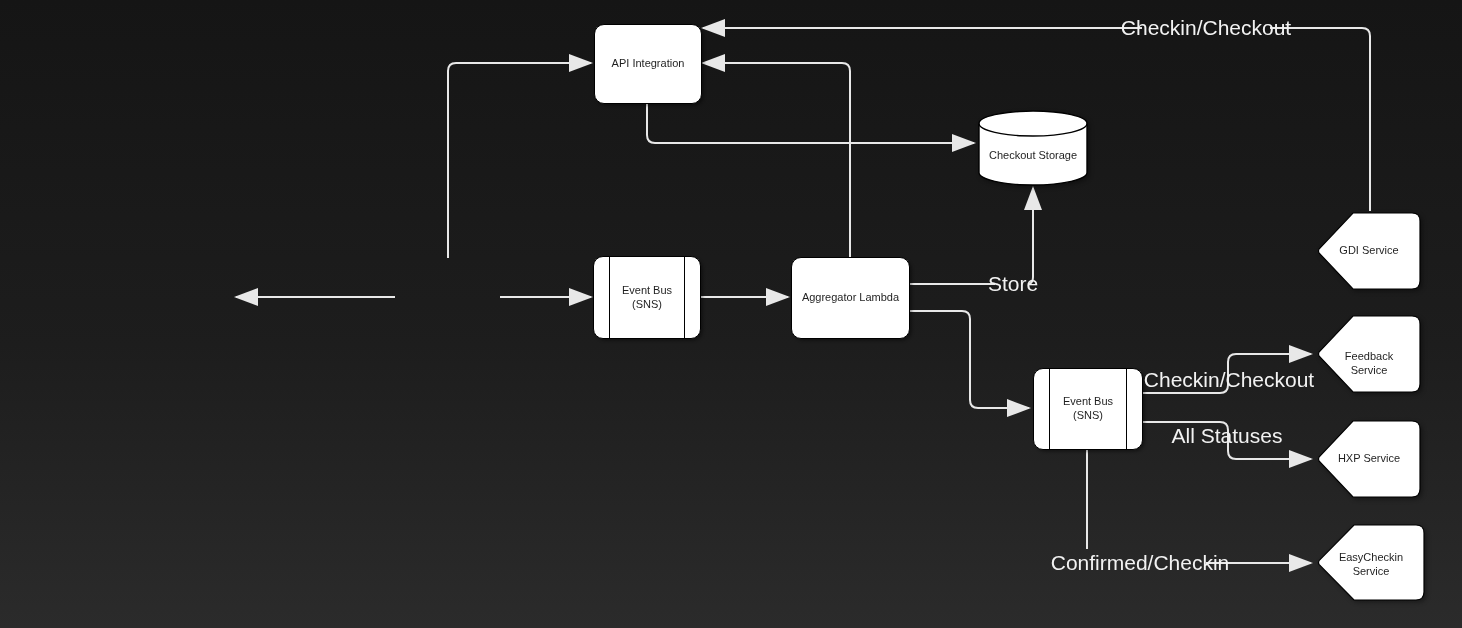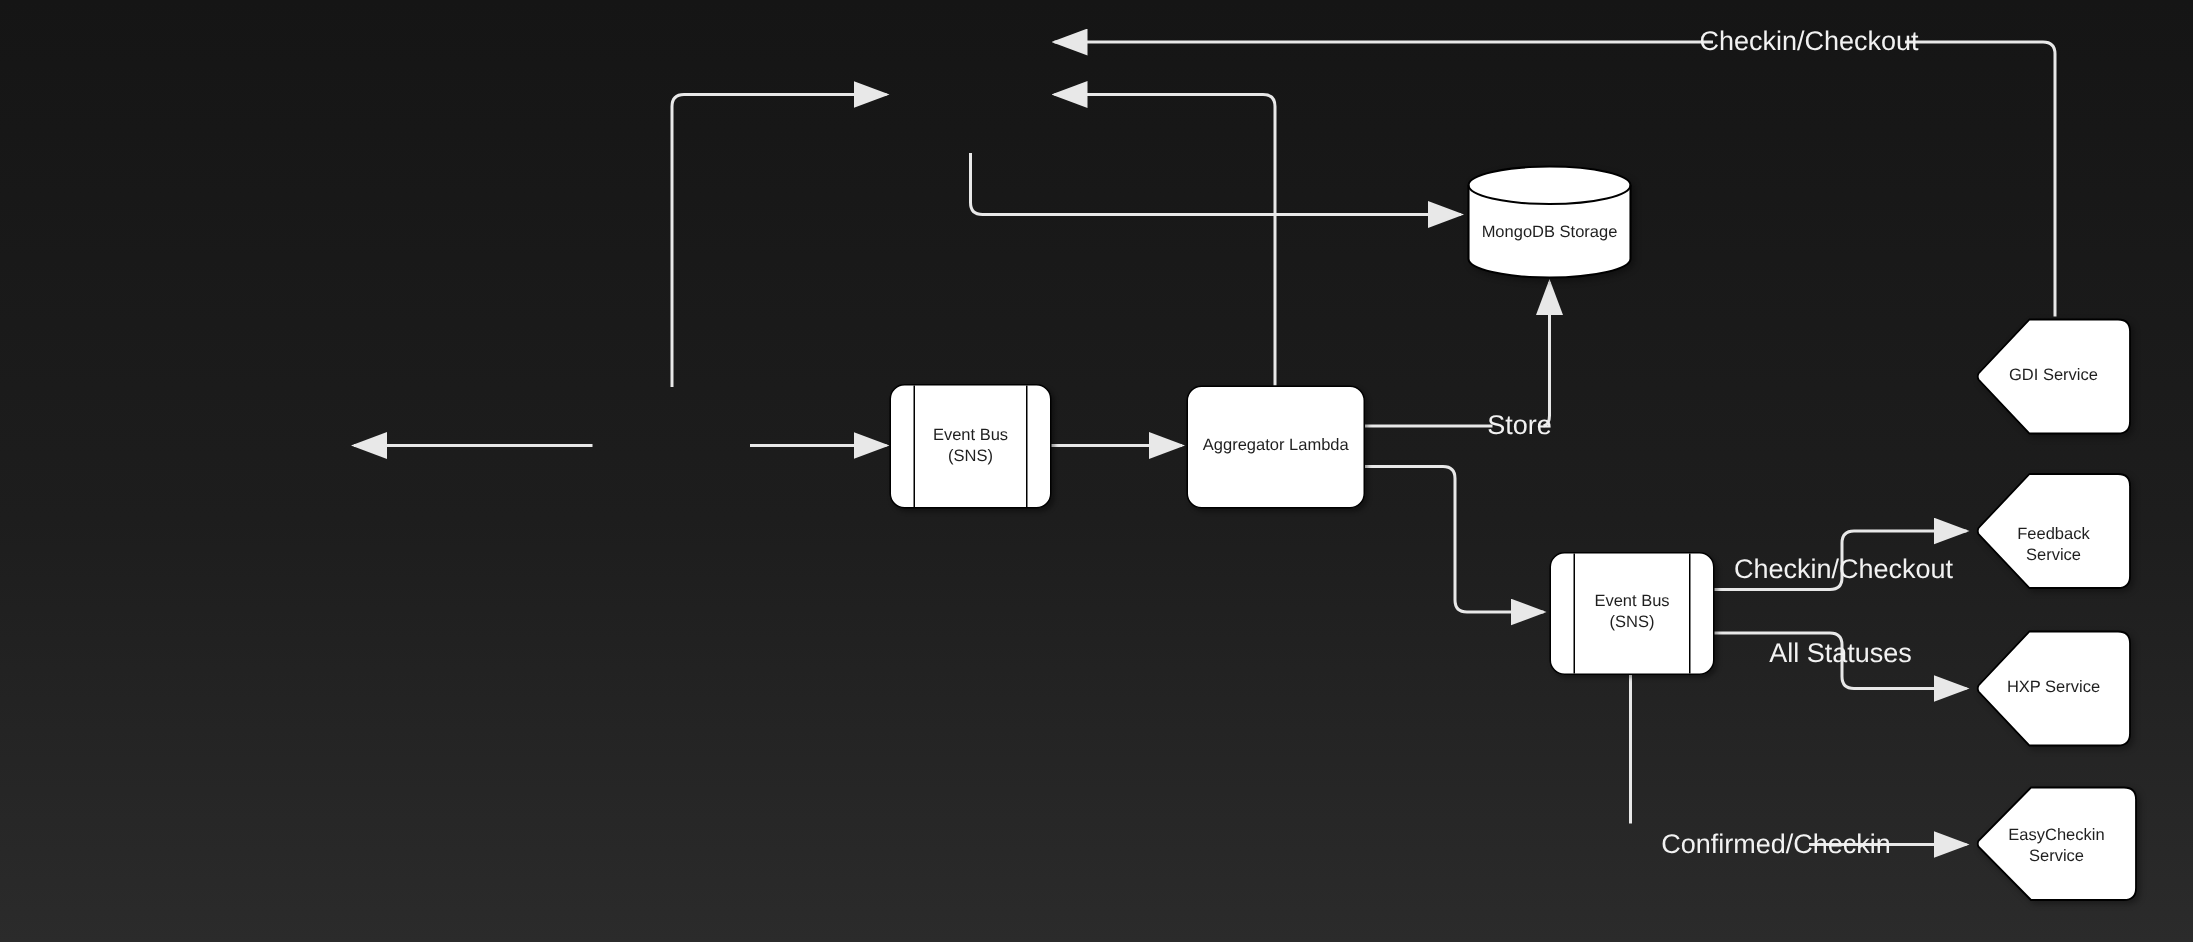--- a/index.html
+++ b/index.html
@@ -37,21 +37,21 @@
     position:absolute;top:0;bottom:0;width:0;
     border-left:1px solid var(--node_stroke);
   }
   .proc-bar.left{left:15px;}
   .proc-bar.right{right:15px;}
   .shape-node{background:transparent;border:none;}
   .shape-node svg{position:absolute;left:0;top:0;filter:drop-shadow(2px 2px 2px rgba(0,0,0,0.35));}
   .shape-node .lbl{position:relative;z-index:1;}
   .edge-label{
     position:absolute;transform:translate(-50%,-50%);
-    color:var(--edge_label_text);font-size:18px;white-space:nowrap;
+    color:var(--edge_label_text);font-size:21px;white-space:nowrap;
   }
   .mongo-lbl{padding-top:16px;}
   .narrow-70{max-width:70px;margin-top:20px;}
   .narrow-80{max-width:84px;}
   .narrow-66{max-width:66px;}
   .narrow-110{max-width:118px;}
 </style>
 </head>
 <body>
 
@@ -81,27 +81,30 @@
   </svg>
 
 
 
   <div class="node rect" style="left:593px;top:256px;width:106px;height:81px;">
     <div class="proc-bar left"></div>
     <div class="proc-bar right"></div>
     <span class="lbl narrow-66">Event Bus (SNS)</span>
   </div>
 
+  <div class="node rect" style="left:594px;top:24px;width:106px;height:78px;">
+    <span class="lbl">API Integration</span>
+  </div>
 
   <div class="node shape-node" style="left:978px;top:110px;width:110px;height:76px;">
     <svg width="110" height="76" viewBox="0 0 110 76">
       <path d="M1 13.5 C1 6.6 25.2 1 55 1 C84.8 1 109 6.6 109 13.5 L109 62.5 C109 69.4 84.8 75 55 75 C25.2 75 1 69.4 1 62.5 Z" fill="#ffffff" stroke="#000000" stroke-width="1.4"></path>
       <path d="M109 13.5 C109 20.4 84.8 26 55 26 C25.2 26 1 20.4 1 13.5" fill="none" stroke="#000000" stroke-width="1.4"></path>
     </svg>
-    <span class="lbl mongo-lbl">MongoDB Storage</span>
+    <span class="lbl mongo-lbl">Checkout Storage</span>
   </div>
 
   <div class="node rect" style="left:791px;top:257px;width:117px;height:80px;">
     <span class="lbl">Aggregator Lambda</span>
   </div>
 
   <div class="node rect" style="left:1033px;top:368px;width:108px;height:80px;">
     <div class="proc-bar left"></div>
     <div class="proc-bar right"></div>
     <span class="lbl narrow-66">Event Bus (SNS)</span>
@@ -132,15 +135,15 @@
     <svg width="108" height="77" viewBox="0 0 108 77">
       <path d="M 37 1 L 99 1 Q 107 1 107 9 L 107 68 Q 107 76 99 76 L 37 76 L 2 40.5 Q 1 38.5 2 36.5 Z" fill="#ffffff" stroke="#000000" stroke-width="1.2"></path>
     </svg>
     <span class="lbl narrow-80">EasyCheckin Service</span>
   </div>
 
   <div class="edge-label" style="left:1206px;top:28px;">Checkin/Checkout</div>
   <div class="edge-label" style="left:1013px;top:284px;">Store</div>
   <div class="edge-label" style="left:1229px;top:380px;">Checkin/Checkout</div>
   <div class="edge-label" style="left:1227px;top:436px;">All Statuses</div>
-  <div class="edge-label" style="left:1140px;top:563px;margin-left:44px;">Confirmed/Checkin</div>
+  <div class="edge-label" style="left:1140px;top:563px;">Confirmed/Checkin</div>
 
 </div>
 
 </body></html>

